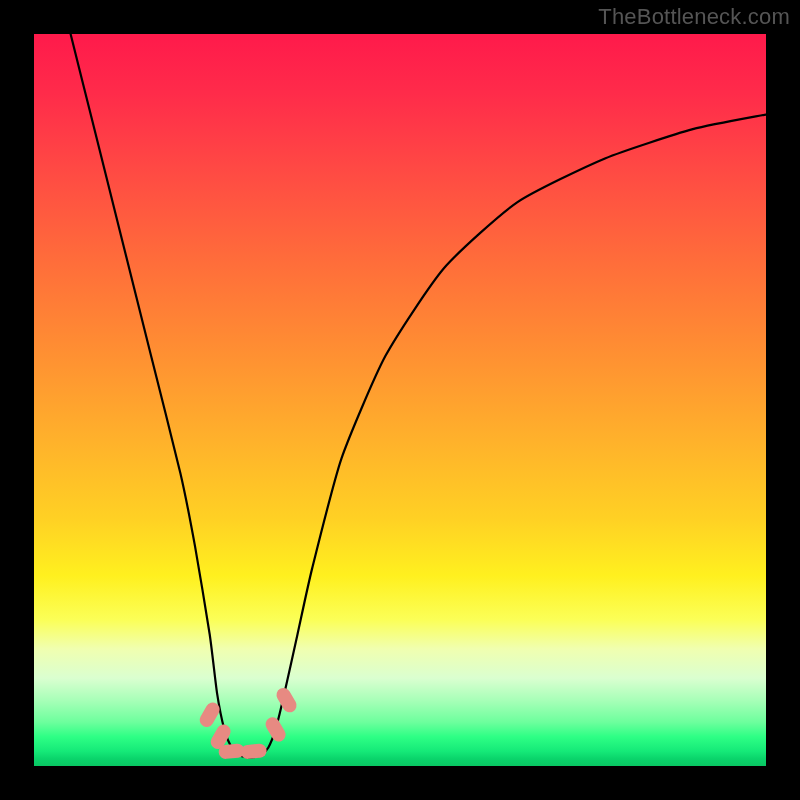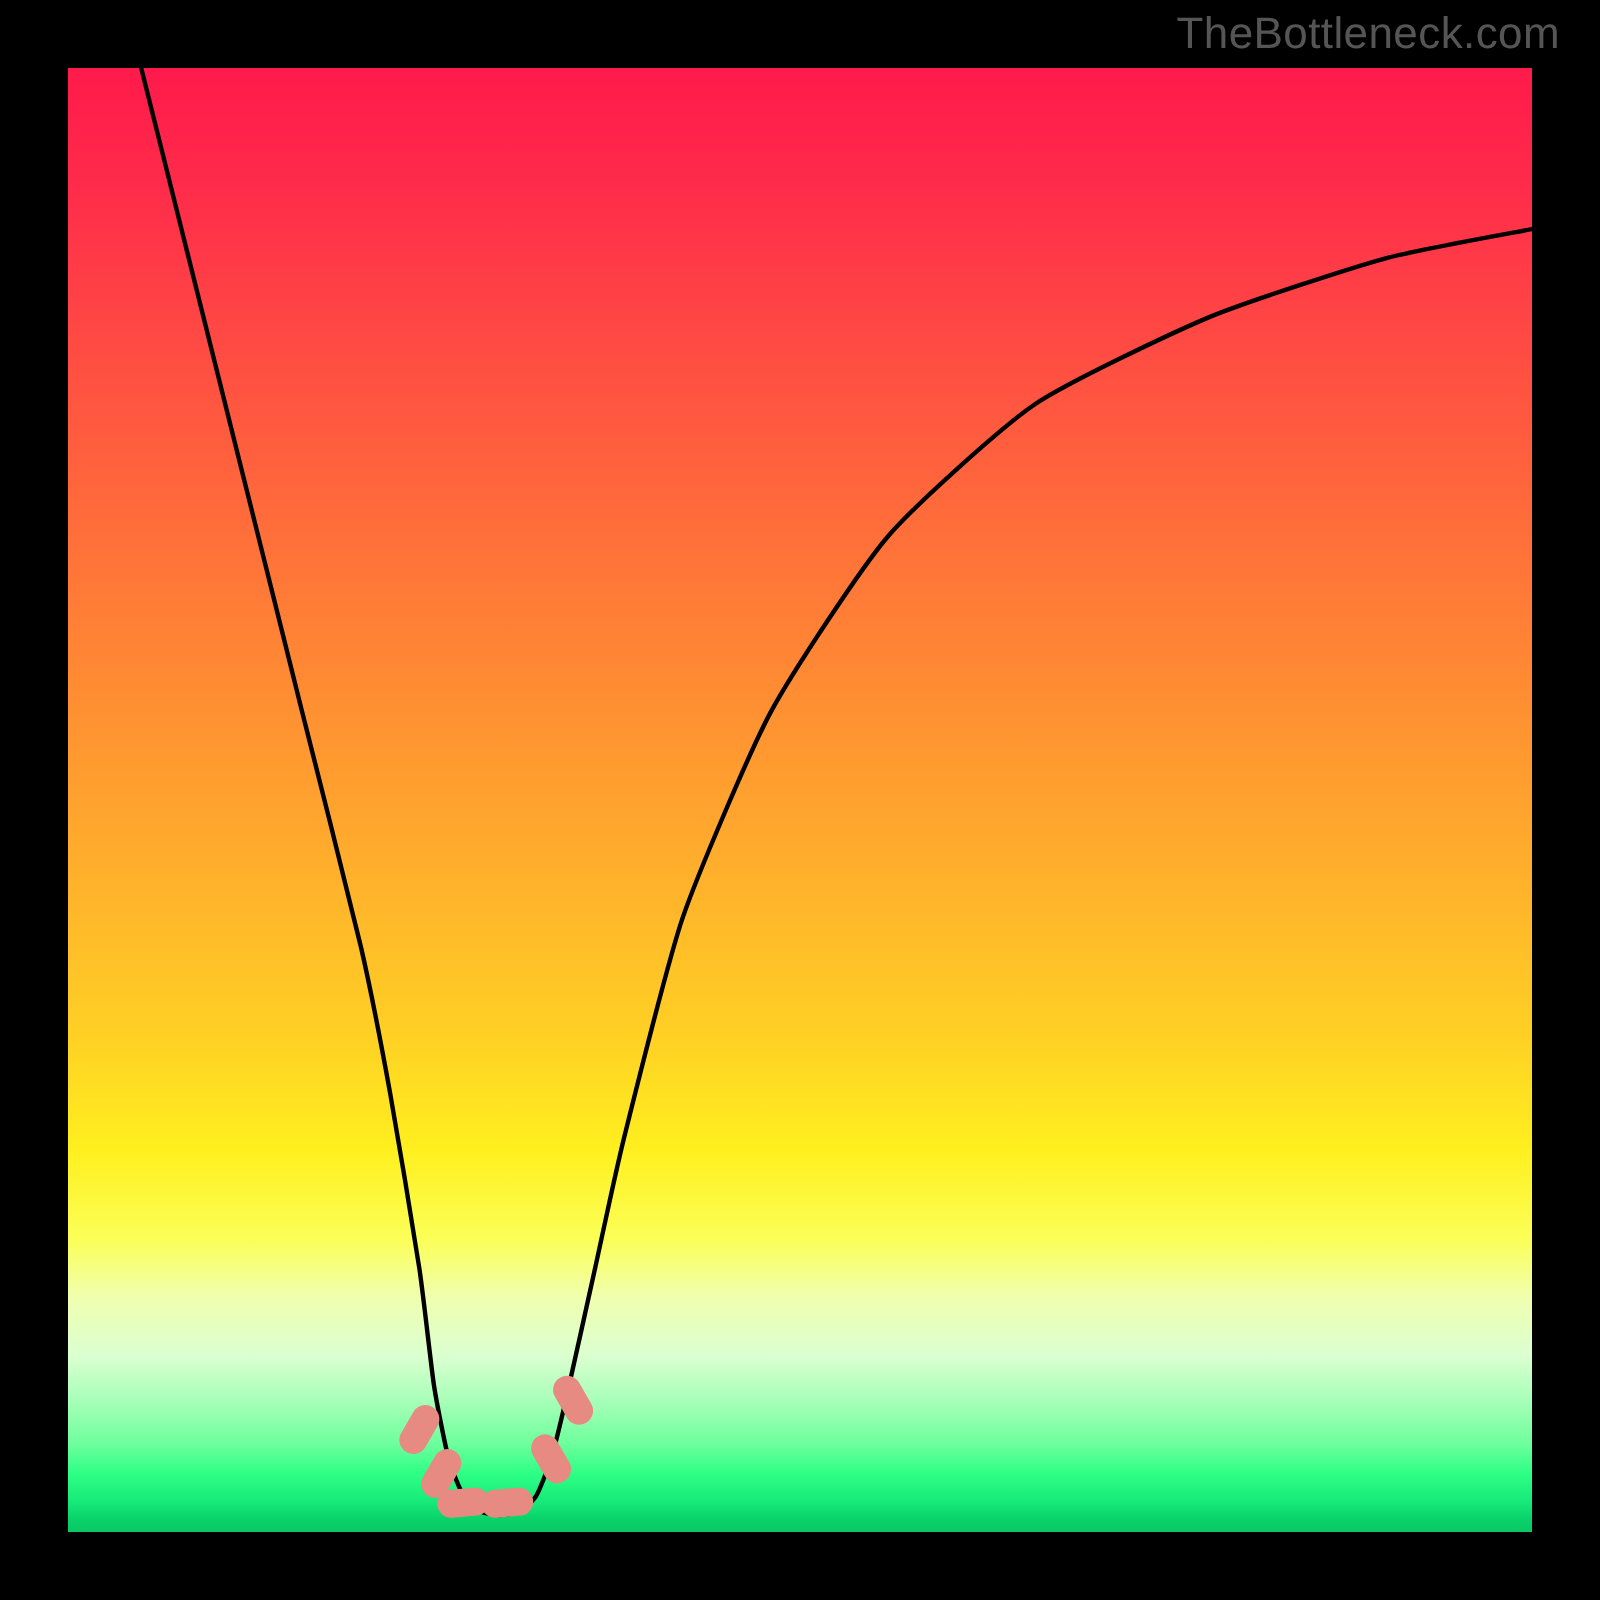--- a/index.html
+++ b/index.html
@@ -13,21 +13,21 @@
   }
   .frame {
     position: relative;
     width: 800px;
     height: 800px;
     background: #000;
   }
   .watermark {
     position: absolute;
     top: 4px;
-    right: 20px;
+    right: 10px;
     color: #555;
     font-size: 22px;
     font-weight: 500;
     letter-spacing: 0.2px;
     z-index: 10;
   }
   .plot-area {
     position: absolute;
     left: 34px;
     top: 34px;

